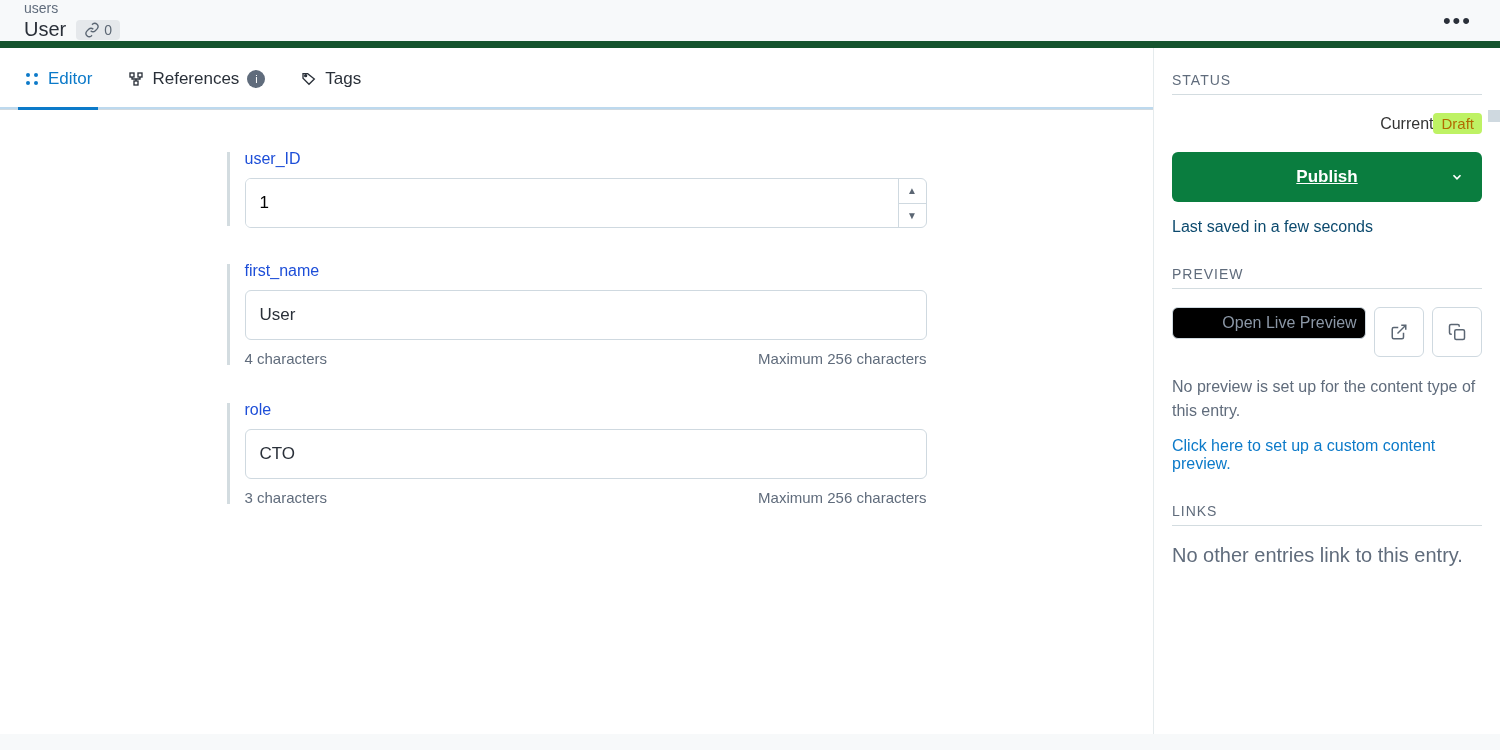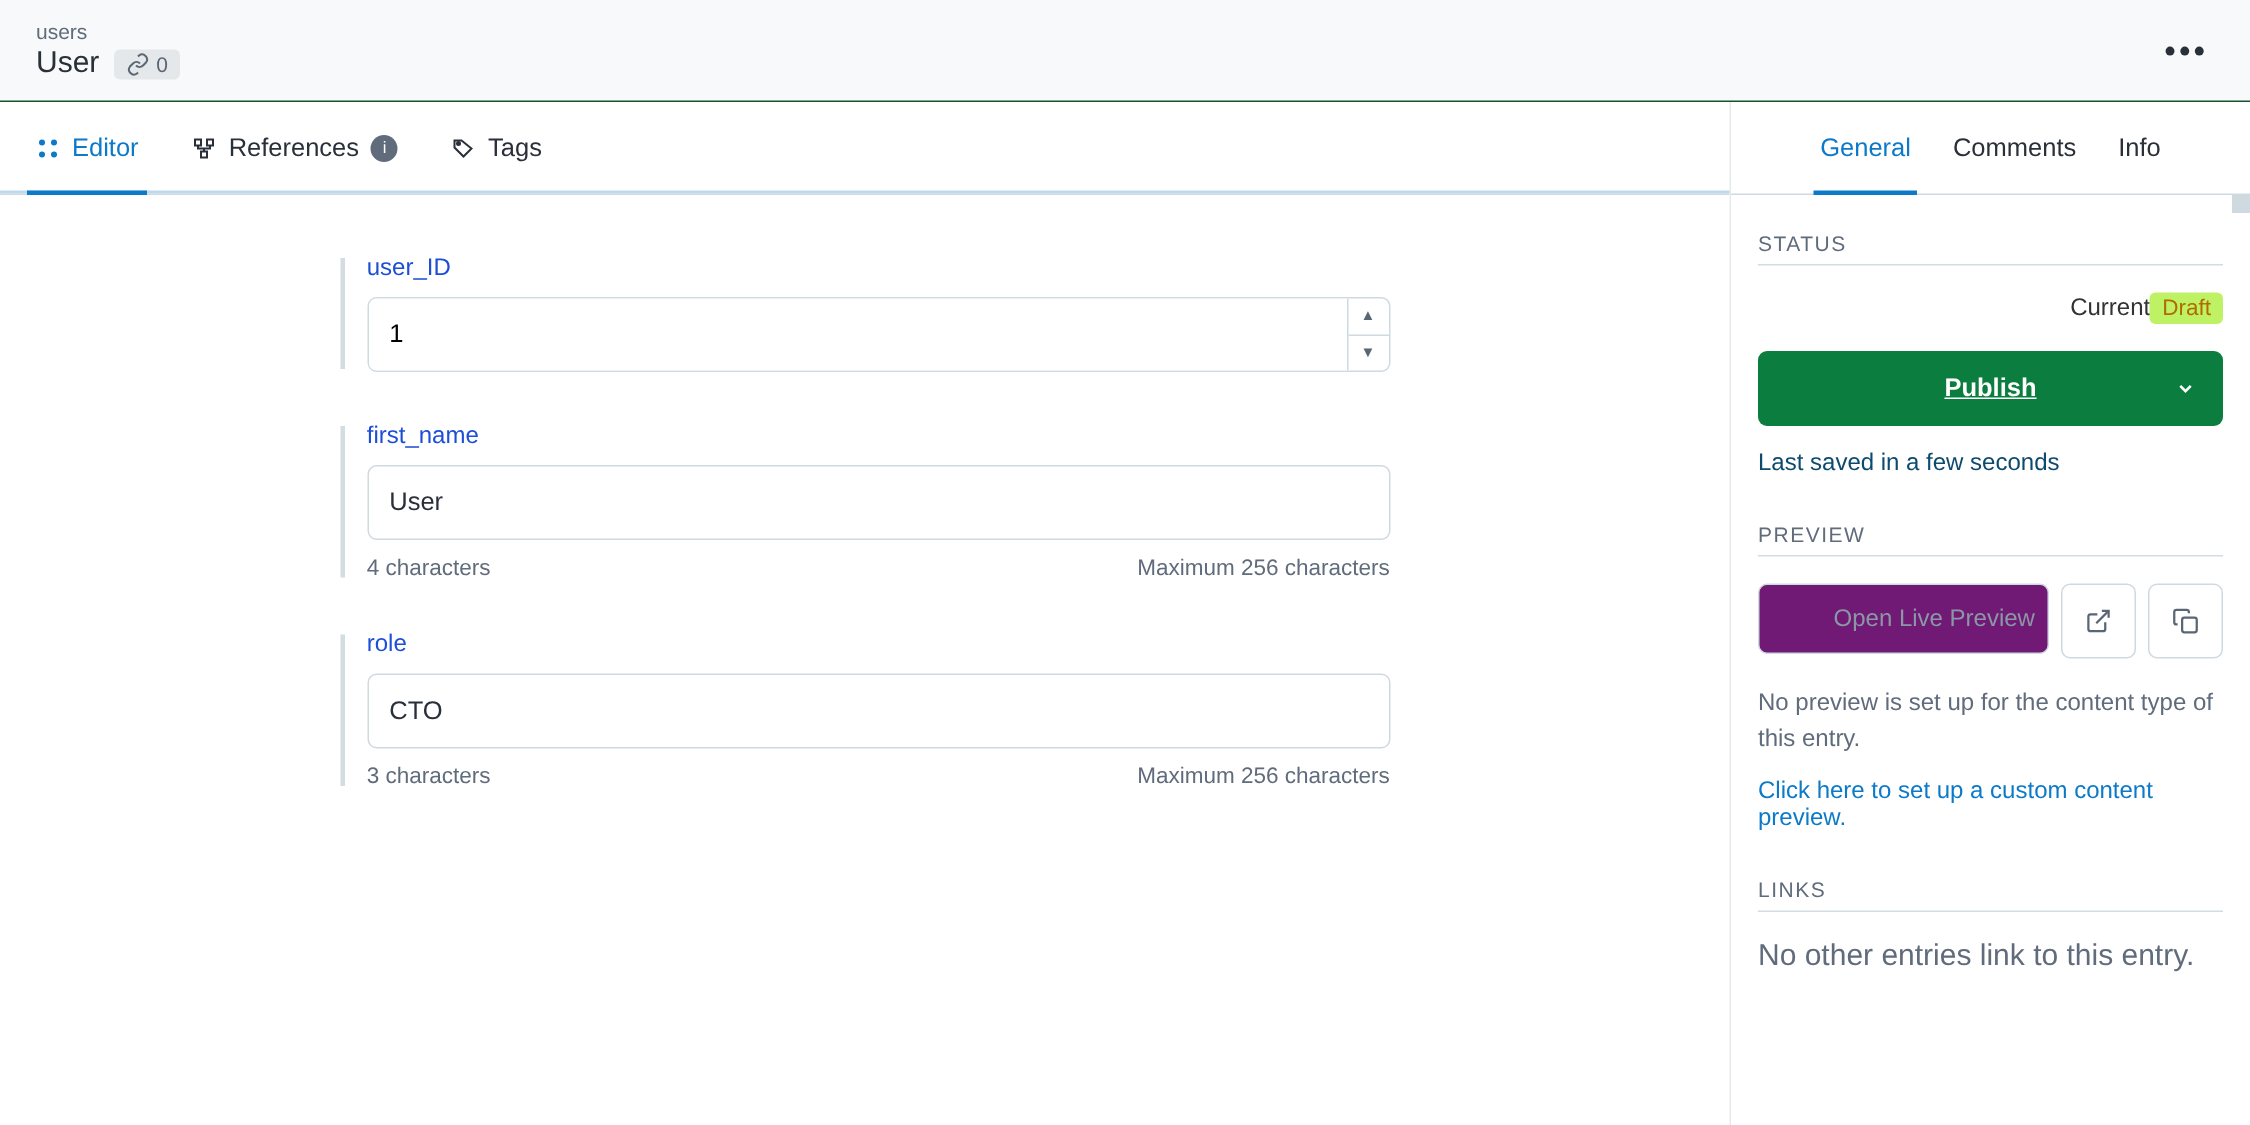--- a/index.html
+++ b/index.html
@@ -7,27 +7,27 @@
     font-family: -apple-system, BlinkMacSystemFont, "Segoe UI", Helvetica, Arial, sans-serif;
     background: #f7f9fa;
     color: #333;
     width: 1500px;
     height: 750px;
     overflow: hidden;
   }
 
   
   .header {
-    height: 68px;
+    height: 48px;
     background: #f7f9fa;
     display: flex;
     align-items: center;
     justify-content: space-between;
     padding: 6px 22px 6px 24px;
-    border-bottom: 1px solid #14532d;
+    border-bottom: 7px solid #14532d;
   }
   .header-left { display: flex; flex-direction: column; }
   .breadcrumb {
     font-size: 14px;
     color: #606c7c;
     margin-bottom: 2px;
   }
   .title-row { display: flex; align-items: center; gap: 10px; }
   .page-title { font-size: 20px; font-weight: 400; color: #2a3039; }
   .link-badge {
@@ -277,23 +277,23 @@
     margin-top: 16px;
     margin-bottom: 30px;
   }
   .preview-row {
     display: flex;
     gap: 8px;
     margin-bottom: 18px;
   }
   .preview-btn {
     flex: 1;
-    height: 47px;
+    height: 32px;
     border: 1px solid #cfd9e0;
-    background: #701a75;
+    background: #000000;
     border-radius: 6px;
     display: flex;
     align-items: center;
     justify-content: center;
     font-size: 16px;
     color: #8b97a6;
     cursor: pointer;
     padding-left: 41px;
   }
   .icon-btn {
@@ -425,25 +425,20 @@
             <span>3 characters</span>
             <span>Maximum 256 characters</span>
           </div>
         </div>
 
       </div>
     </div>
   </div>
 
   <div class="side-pane">
-    <div class="side-tabs">
-      <div class="side-tab active">General</div>
-      <div class="side-tab">Comments</div>
-      <div class="side-tab">Info</div>
-    </div>
     <div class="scrollbar-hint"></div>
 
     <div class="side-body">
 
       <div class="section-head">STATUS</div>
       <div class="status-row">
         <span>Current</span>
         <span class="draft-badge">Draft</span>
       </div>
       <button class="publish-btn">

